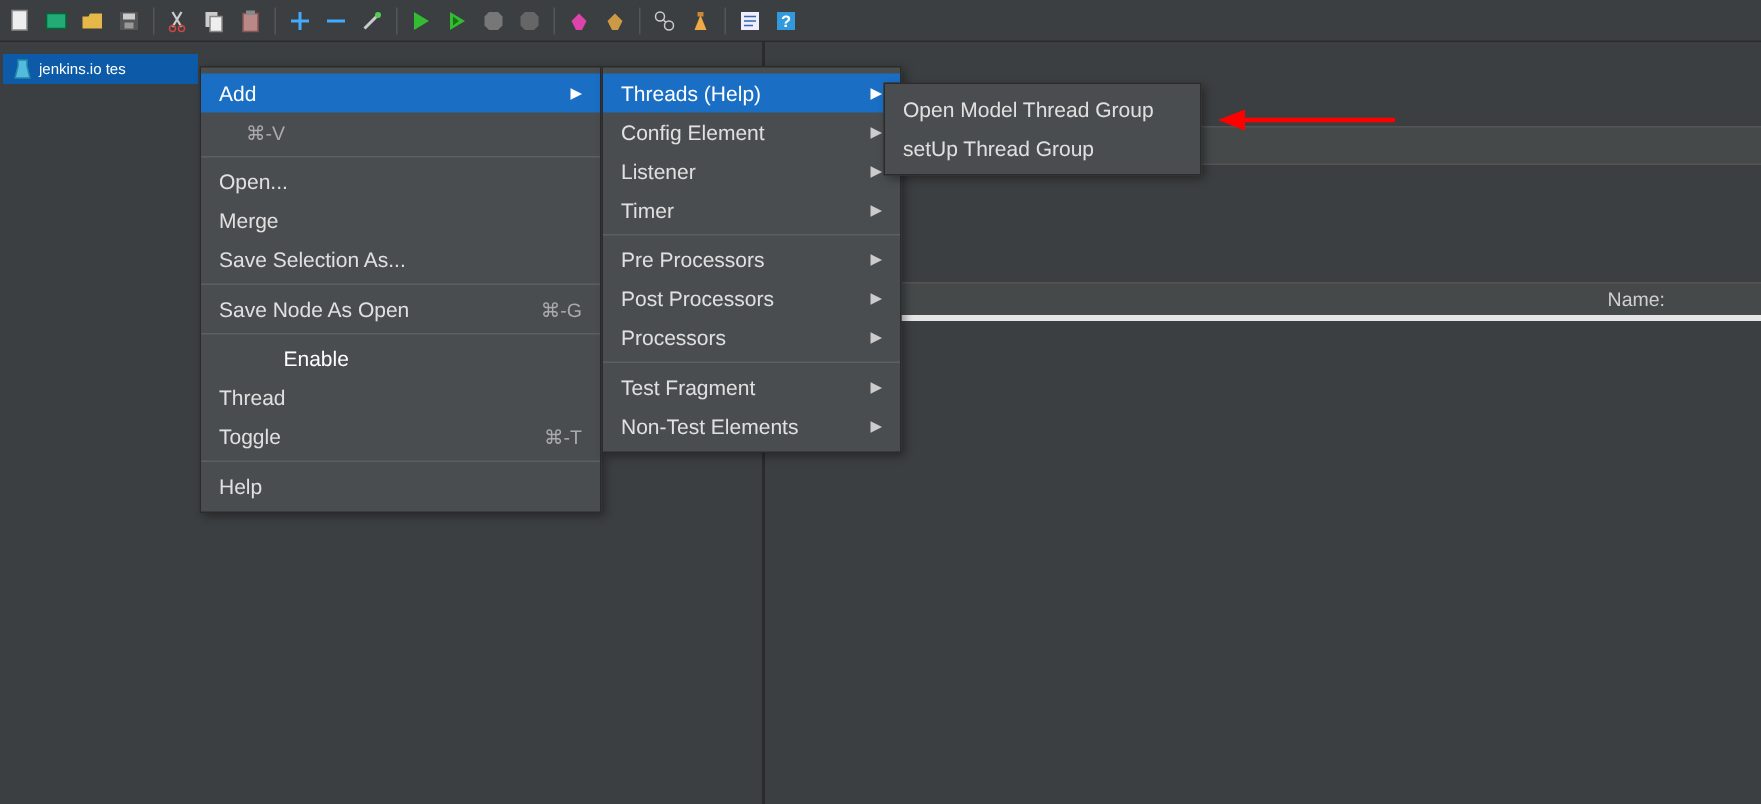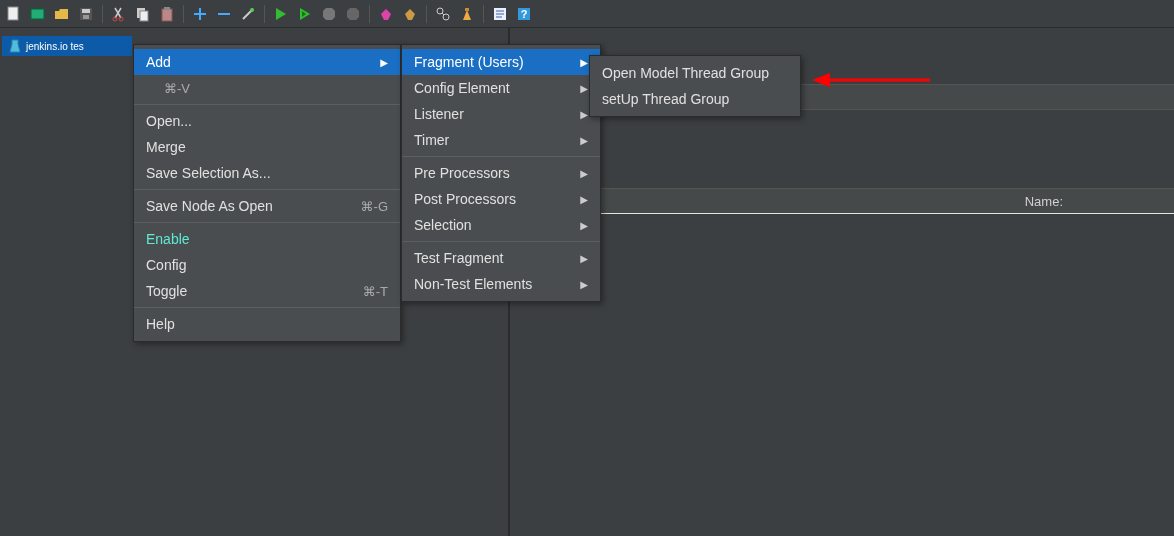--- a/index.html
+++ b/index.html
@@ -61,23 +61,23 @@
     position: absolute;
     top: 56px; left: 0; right: 0; height: 26px;
     border-top: 1px solid #555; border-bottom: 1px solid #555;
     background: #45494a;
   }
   .form-row {
     position: absolute;
     top: 160px; left: 0; right: 0;
     height: 26px;
     display: flex; align-items: center; justify-content: flex-end;
-    padding-right: 111px;
+    padding-right: 64px;
     color: #d0d0d0;
-    border-top: 1px solid #555; border-bottom: 1px solid #e5e5e5;
+    border-top: 1px solid #555; border-bottom: 4px solid #e5e5e5;
     background: #45494a;
   }
   .context-menu {
     position: absolute;
     background: #4a4d4f;
     border: 1px solid #2b2b2b;
     box-shadow: 2px 2px 6px rgba(0,0,0,0.4);
     padding: 4px 0;
     min-width: 200px;
     z-index: 10;
@@ -86,21 +86,21 @@
     height: 26px;
     display: flex;
     align-items: center;
     padding: 0 12px;
     color: #e0e0e0;
     font-size: 14px;
     cursor: default;
     position: relative;
   }
   .menu-item.highlight { background: #1a6fc4; color: #ffffff; }
-  .menu-item.disabled { color: #5eead4; }
+  .menu-item.disabled { color: #ffffff; margin-left: 43px; }
   .menu-label { flex: 1; }
   .menu-shortcut { color: #aaa; font-size: 13px; margin-left: 18px; }
   .menu-arrow { margin-left: auto; color: #ccc; font-size: 10px; }
   .menu-item.highlight .menu-arrow { color: #fff; }
   .menu-sep { height: 1px; background: #5c5f61; margin: 3px 0; }
   #menu1 { top: 44px; left: 133px; width: 268px; }
   #menu2 { top: 44px; left: 401px; width: 188px; }
   #menu3 { top: 44px; left: 589px; width: 212px; margin-top: 11px; }
   .red-arrow {
     position: absolute;
@@ -272,35 +272,35 @@
     <div class="menu-sep"></div>
     <div class="menu-item">
       <span class="menu-label">Save Node As Open</span>
       <span class="menu-shortcut">⌘-G</span>
     </div>
     <div class="menu-sep"></div>
     <div class="menu-item disabled">
       <span class="menu-label">Enable</span>
     </div>
     <div class="menu-item">
-      <span class="menu-label">Config</span>
+      <span class="menu-label">Thread</span>
     </div>
     <div class="menu-item">
       <span class="menu-label">Toggle</span>
       <span class="menu-shortcut">⌘-T</span>
     </div>
     <div class="menu-sep"></div>
     <div class="menu-item">
       <span class="menu-label">Help</span>
     </div>
   </div>
 
 <div class="context-menu" id="menu2">
     <div class="menu-item highlight">
-      <span class="menu-label">Fragment (Users)</span>
+      <span class="menu-label">Threads (Help)</span>
       <span class="menu-arrow">▶</span>
     </div>
     <div class="menu-item">
       <span class="menu-label">Config Element</span>
       <span class="menu-arrow">▶</span>
     </div>
     <div class="menu-item">
       <span class="menu-label">Listener</span>
       <span class="menu-arrow">▶</span>
     </div>
@@ -311,21 +311,21 @@
     <div class="menu-sep"></div>
     <div class="menu-item">
       <span class="menu-label">Pre Processors</span>
       <span class="menu-arrow">▶</span>
     </div>
     <div class="menu-item">
       <span class="menu-label">Post Processors</span>
       <span class="menu-arrow">▶</span>
     </div>
     <div class="menu-item">
-      <span class="menu-label">Selection</span>
+      <span class="menu-label">Processors</span>
       <span class="menu-arrow">▶</span>
     </div>
     <div class="menu-sep"></div>
     <div class="menu-item">
       <span class="menu-label">Test Fragment</span>
       <span class="menu-arrow">▶</span>
     </div>
     <div class="menu-item">
       <span class="menu-label">Non-Test Elements</span>
       <span class="menu-arrow">▶</span>

